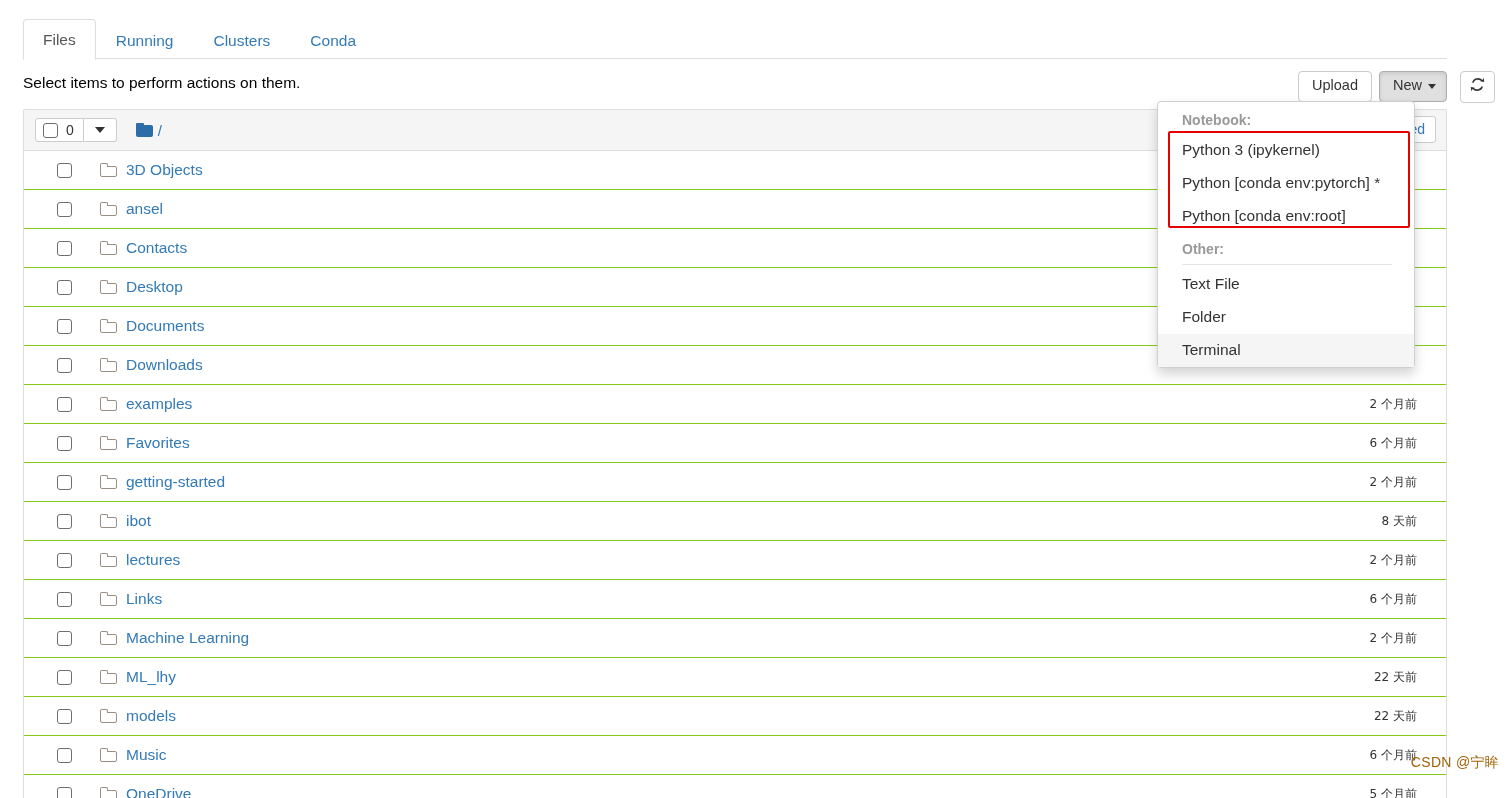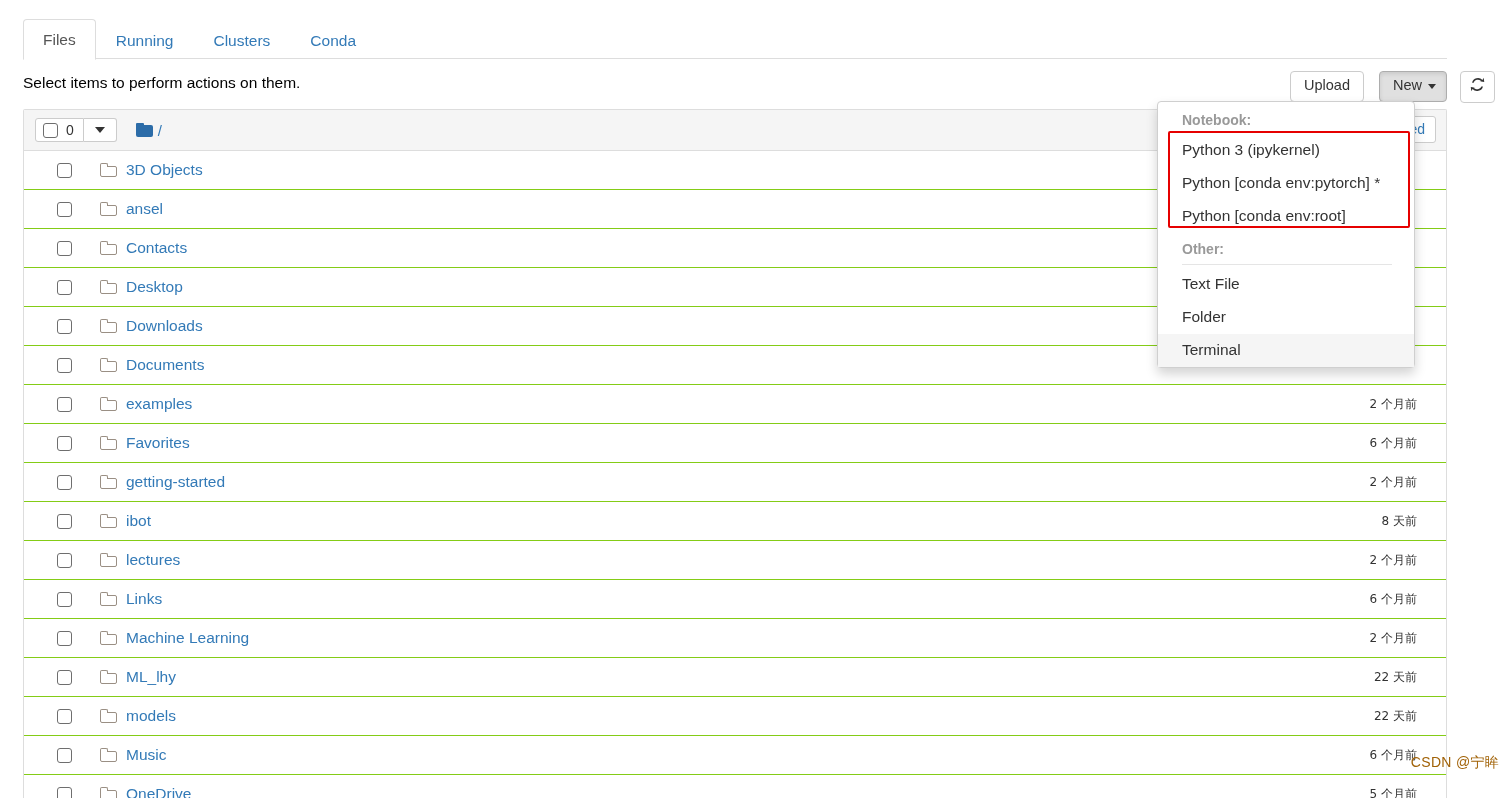--- a/index.html
+++ b/index.html
@@ -31,21 +31,21 @@
     color: #555555; background: #ffffff;
     border: 1px solid #dddddd; border-bottom-color: #ffffff;
     cursor: default;
   }
 
   
   .notice {
     position: absolute; left: 23px; top: 74px;
     font-size: 15.5px; color: #000000;
   }
-  .btnbar { position: absolute; right: 61px; top: 71px; display: flex; gap: 8px; border-radius: 7px; }
+  .btnbar { position: absolute; right: 61px; top: 71px; display: flex; gap: 0; border-radius: 7px; }
   .btn {
     font-size: 14.5px; color: #333333;
     background: #ffffff;
     border: 1px solid #cccccc;
     border-radius: 4px;
     padding: 6px 13px 7px 13px;
     line-height: 1.1;
     cursor: pointer;
     white-space: nowrap;
   }
@@ -278,27 +278,27 @@
         </div>
         <div class="row">
           <input type="checkbox" class="cbox" style="">
           <span class="folder-outline"></span>
           <span class="fname">Desktop</span>
           <span class="fdate"></span>
         </div>
         <div class="row">
           <input type="checkbox" class="cbox" style="">
           <span class="folder-outline"></span>
+          <span class="fname">Documents</span>
+          <span class="fdate"></span>
+        </div>
+        <div class="row">
+          <input type="checkbox" class="cbox" style="">
+          <span class="folder-outline"></span>
           <span class="fname">Downloads</span>
-          <span class="fdate"></span>
-        </div>
-        <div class="row">
-          <input type="checkbox" class="cbox" style="">
-          <span class="folder-outline"></span>
-          <span class="fname">Documents</span>
           <span class="fdate"></span>
         </div>
         <div class="row">
           <input type="checkbox" class="cbox" style="">
           <span class="folder-outline"></span>
           <span class="fname">examples</span>
           <span class="fdate">2 个月前</span>
         </div>
         <div class="row">
           <input type="checkbox" class="cbox" style="">

